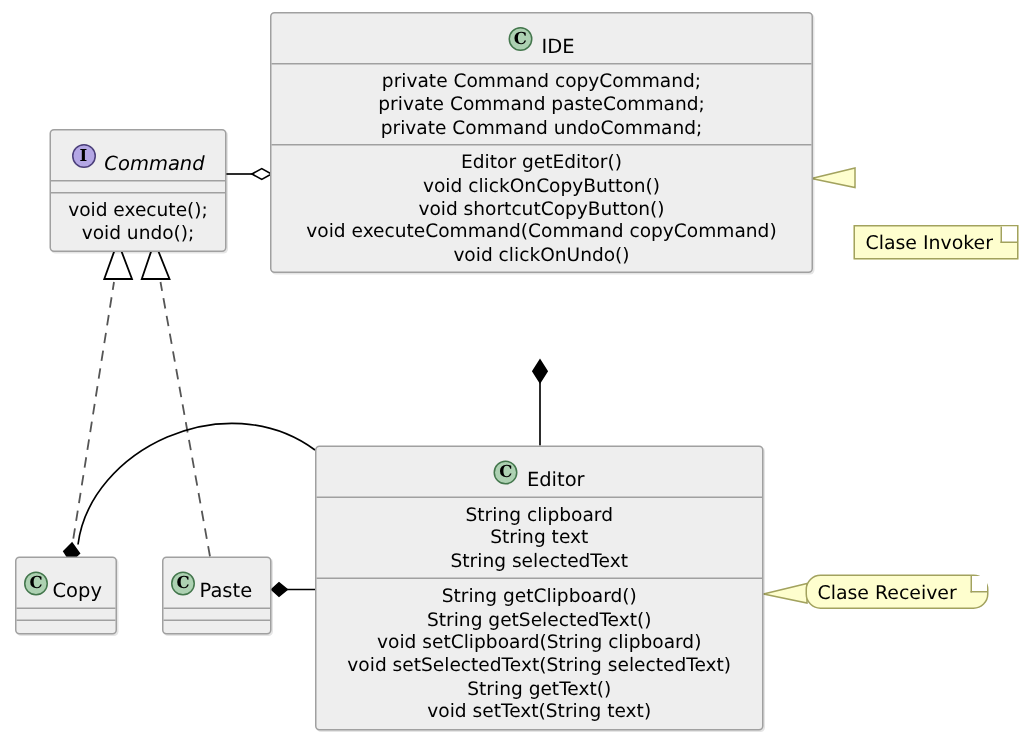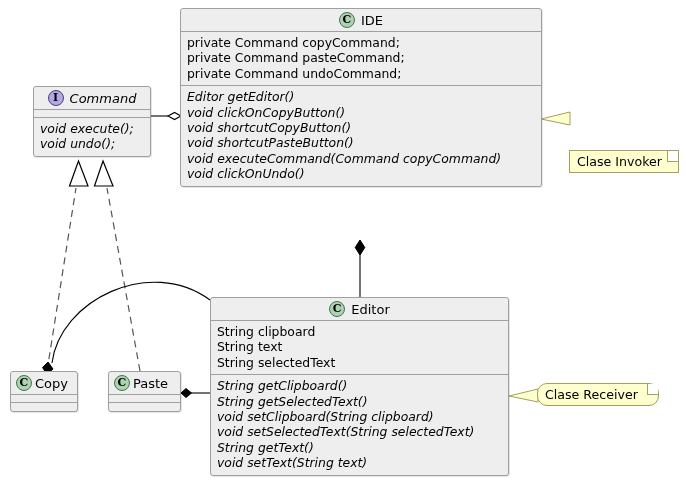--- a/index.html
+++ b/index.html
@@ -28,32 +28,33 @@
     box-sizing:border-box;
     display:flex;align-items:center;justify-content:center;
     gap:6px;
     padding:3px 8px;
     font-size:13px;
     color:#000;
     border-bottom:1px solid #A0A0A0;
     white-space:nowrap;
   }
   .uml-header.small{justify-content:flex-start;padding:3px 5px;gap:3px;}
-  .uml-name{font-size:13px;color:#000;}
+  .uml-name{font-size:13px;color:#000;margin-top:12px;}
   .uml-name.italic{font-style:italic;text-align:right;}
   .compartment{
     box-sizing:border-box;
     padding:3px 6px 4px 6px;
     font-size:12.4px;
     line-height:15.4px;
     color:#000;
     border-bottom:1px solid #A0A0A0;
     white-space:nowrap;
-  }
-  .compartment:last-child{border-bottom:none;font-style:italic;}
+    text-align:center;
+  }
+  .compartment:last-child{border-bottom:none;}
   .compartment.empty{height:8px;padding:0;}
   .member{display:block;}
 
   
   .badge{
     display:inline-block;
     width:16px;height:16px;
     border-radius:50%;
     box-sizing:border-box;
     text-align:center;
@@ -141,21 +142,20 @@
     </div>
     <div class="compartment">
       <span class="member">private Command copyCommand;</span>
       <span class="member">private Command pasteCommand;</span>
       <span class="member">private Command undoCommand;</span>
     </div>
     <div class="compartment">
       <span class="member">Editor getEditor()</span>
       <span class="member">void clickOnCopyButton()</span>
       <span class="member">void shortcutCopyButton()</span>
-      <span class="member">void shortcutPasteButton()</span>
       <span class="member">void executeCommand(Command copyCommand)</span>
       <span class="member">void clickOnUndo()</span>
     </div>
   </div>
 
   <div class="uml-box" style="left:33px;top:86px;width:118px;">
     <div class="uml-header">
       <span class="badge iface">I</span>
       <span class="uml-name italic">Command</span>
     </div>

